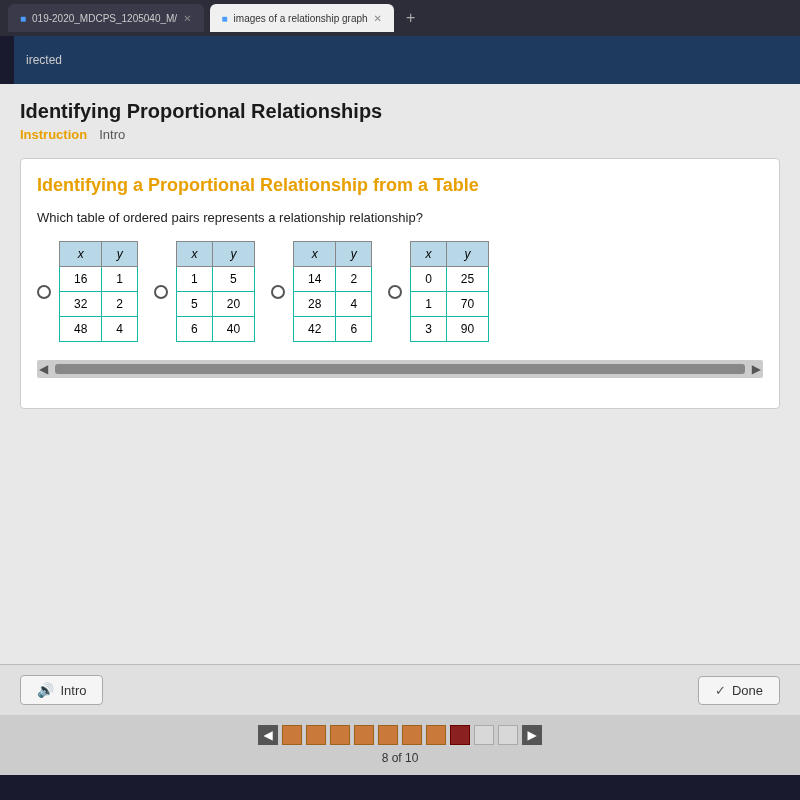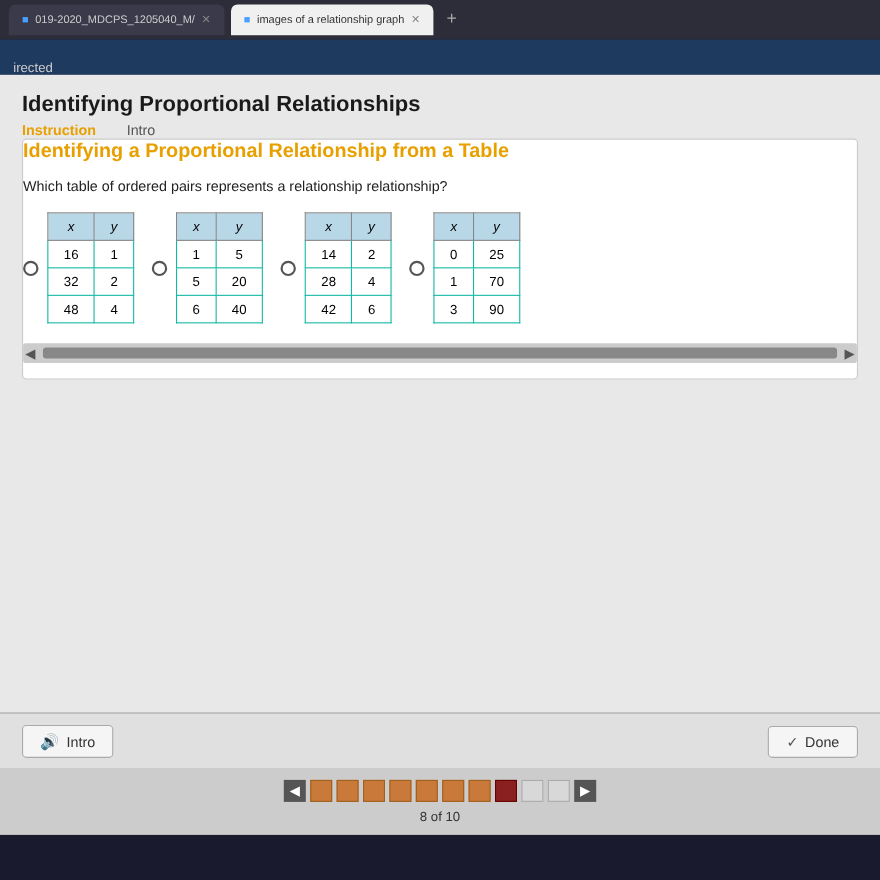--- a/index.html
+++ b/index.html
@@ -45,24 +45,25 @@
       border: none;
       color: #aaa;
       font-size: 16px;
       cursor: pointer;
       padding: 0 6px;
     }
 
     
     .top-nav {
       background: #1e3a5f;
-      height: 32px;
-      display: flex;
-      align-items: flex-end;
+      height: 48px;
+      display: flex;
+      align-items: center;
       padding: 0 12px;
+      margin-left: 14px;
     }
     .top-nav-text {
       color: #ccc;
       font-size: 12px;
     }
 
     
     .main-content {
       background: #e8e8e8;
       padding: 16px 20px;
@@ -72,39 +73,41 @@
     .page-title {
       font-size: 20px;
       font-weight: bold;
       color: #1a1a1a;
       margin-bottom: 4px;
     }
 
     .breadcrumb-row {
       display: flex;
       align-items: flex-start;
-      gap: 28px;
+      gap: 12px;
+      margin-bottom: 16px;
     }
 
     .instruction-label {
       color: #e8a000;
       font-size: 13px;
       font-weight: bold;
     }
 
     .active-label {
       color: #555;
       font-size: 13px;
     }
 
     
     .card {
       background: #fff;
       border: 1px solid #ccc;
       border-radius: 4px;
+      padding: 16px;
     }
 
     .card-heading {
       font-size: 18px;
       font-weight: bold;
       color: #e8a000;
       margin-bottom: 14px;
     }
 
     .question-text {

